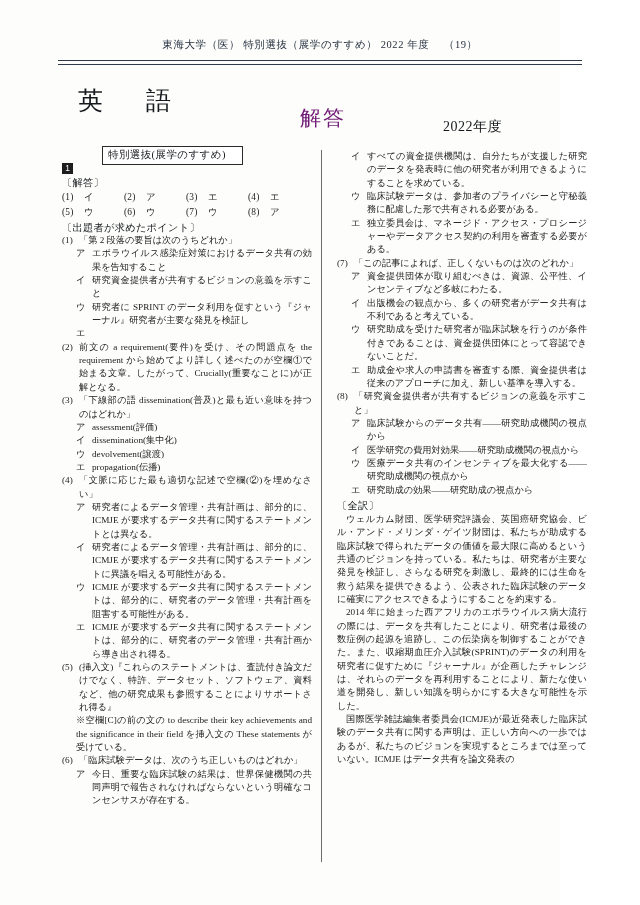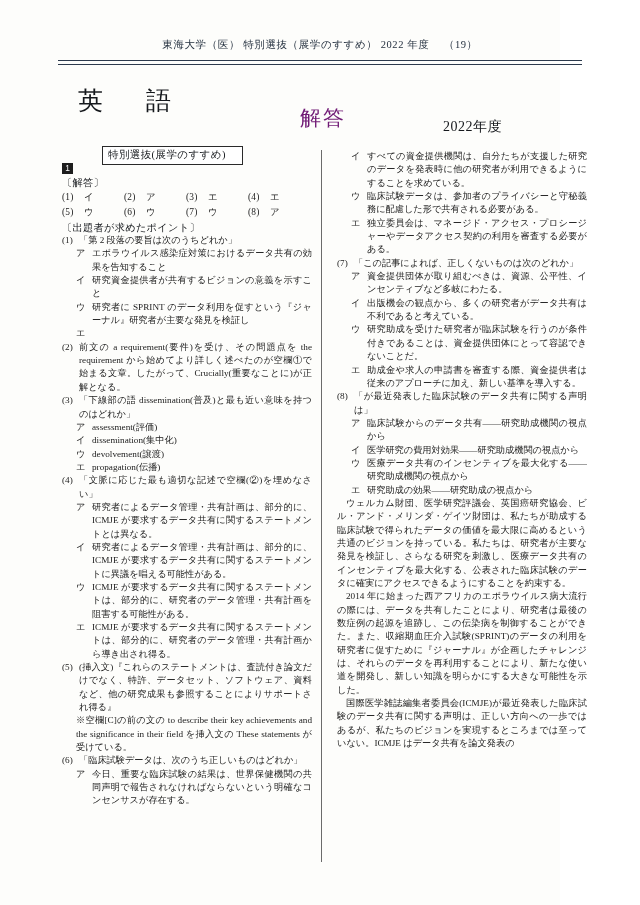--- a/index.html
+++ b/index.html
@@ -354,38 +354,39 @@
         <span class="marker">ウ</span>
         <span class="body">研究助成を受けた研究者が臨床試験を行うのが条件付きであることは、資金提供団体にとって容認できないことだ。</span>
       </div>
     <div class="opt">
         <span class="marker">エ</span>
         <span class="body">助成金や求人の申請書を審査する際、資金提供者は従来のアプローチに加え、新しい基準を導入する。</span>
       </div>
 
     <div class="item">
       <span class="marker">(8)</span>
-      <span class="body">「が最近発表した臨床試験のデータ共有に関する声明は」</span>
+      <span class="body">「研究資金提供者が共有するビジョンの意義を示すこと」</span>
     </div>
     <div class="opt">
         <span class="marker">ア</span>
         <span class="body">臨床試験からのデータ共有——研究助成機関の視点から</span>
       </div>
     <div class="opt">
         <span class="marker">イ</span>
         <span class="body">医学研究の費用対効果——研究助成機関の視点から</span>
       </div>
     <div class="opt">
         <span class="marker">ウ</span>
         <span class="body">医療データ共有のインセンティブを最大化する——研究助成機関の視点から</span>
       </div>
     <div class="opt">
         <span class="marker">エ</span>
         <span class="body">研究助成の効果——研究助成の視点から</span>
       </div>
 
-    <div class="para">ウェルカム財団、医学研究評議会、英国癌研究協会、ビル・アンド・メリンダ・ゲイツ財団は、私たちが助成する臨床試験で得られたデータの価値を最大限に高めるという共通のビジョンを持っている。私たちは、研究者が主要な発見を検証し、さらなる研究を刺激し、医療データ共有のインセンティブを最大化する、公表された臨床試験のデータに確実にアクセスできるようにすることを約束する。</div>
+    <div class="heading tight">〔全訳〕</div>
+    <div class="para">ウェルカム財団、医学研究評議会、英国癌研究協会、ビル・アンド・メリンダ・ゲイツ財団は、私たちが助成する臨床試験で得られたデータの価値を最大限に高めるという共通のビジョンを持っている。私たちは、研究者が主要な発見を検証し、さらなる研究を刺激し、最終的には生命を救う結果を提供できるよう、公表された臨床試験のデータに確実にアクセスできるようにすることを約束する。</div>
     <div class="para">2014 年に始まった西アフリカのエボラウイルス病大流行の際には、データを共有したことにより、研究者は最後の数症例の起源を追跡し、この伝染病を制御することができた。また、収縮期血圧介入試験(SPRINT)のデータの利用を研究者に促すために『ジャーナル』が企画したチャレンジは、それらのデータを再利用することにより、新たな使い道を開発し、新しい知識を明らかにする大きな可能性を示した。</div>
     <div class="para">国際医学雑誌編集者委員会(ICMJE)が最近発表した臨床試験のデータ共有に関する声明は、正しい方向への一歩ではあるが、私たちのビジョンを実現するところまでは至っていない。ICMJE はデータ共有を論文発表の</div>
 
   </div>
 
 </div>
 
 </body></html>

